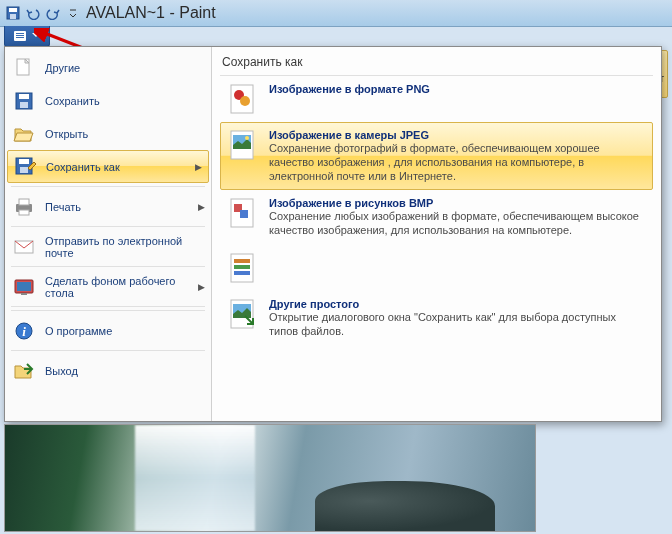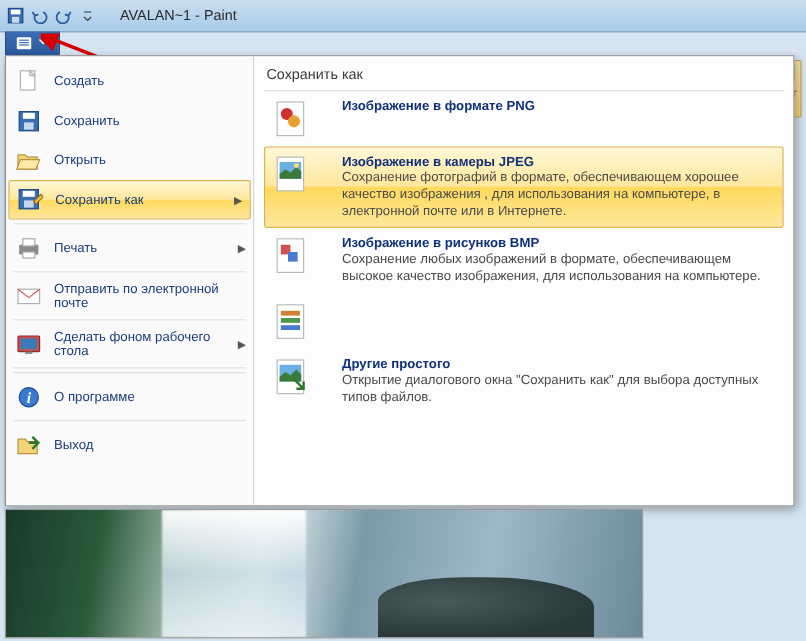--- a/index.html
+++ b/index.html
@@ -1,32 +1,32 @@
 <!DOCTYPE html>
 <html><head>
 <meta charset="utf-8">
 <style>
 html,body{margin:0;padding:0;font-family:"Segoe UI",Tahoma,sans-serif;font-size:11px;background:#d6e4f2;width:672px;height:534px;overflow:hidden;position:relative}
 .titlebar{height:26px;background:linear-gradient(#cadef0,#a7cbe8);display:flex;align-items:center;padding:0 4px;border-bottom:1px solid #7da2c1}
 .qat{display:flex;align-items:center;gap:2px}
 .qat-btn{width:18px;height:18px;display:flex;align-items:center;justify-content:center;border-radius:2px}
-.title-text{margin-left:18px;color:#2b2b2b;font-size:12px}
+.title-text{margin-left:4px;color:#2b2b2b;font-size:16px}
 .file-tab{position:absolute;left:4px;top:26px;width:44px;height:20px;background:linear-gradient(#3b6db3,#2a5a9e);border-radius:0 0 3px 3px;display:flex;align-items:center;justify-content:center;border:1px solid #1e4a88;border-top:none}
 .file-tab svg{display:block}
 .dropdown{position:absolute;left:4px;top:46px;width:656px;height:374px;background:#fafafa;border:1px solid #8a8a8a;box-shadow:2px 3px 8px rgba(0,0,0,.35);display:flex}
 .left-pane{width:206px;background:#fafafa;border-right:1px solid #d0d0d0;padding-top:4px}
 .menu-item{height:33px;display:flex;align-items:center;padding:0 8px;gap:10px;color:#1a3e7a;cursor:default;position:relative}
 .menu-item.disabled{color:#9e9e9e}
 .menu-item.selected{background:linear-gradient(#fff7d6,#ffe79c 49%,#ffd95b 50%,#ffe79c);border:1px solid #d9b44a;margin:0 2px;padding:0 6px;border-radius:2px;height:31px}
 .menu-item .arrow{position:absolute;right:6px;color:#555;font-size:9px}
 .menu-sep{height:1px;background:#e0e0e0;margin:3px 6px}
 .menu-icon{width:22px;height:22px;display:flex;align-items:center;justify-content:center;flex-shrink:0}
 .right-pane{flex:1;background:#fdfdfd;padding:6px 8px;display:flex;flex-direction:column}
 .right-header{color:#3a3a3a;font-size:12px;padding:2px 2px 6px 2px;border-bottom:1px solid #e0e0e0}
-.fmt-item{display:flex;gap:26px;padding:6px 6px;border:1px solid transparent;border-radius:2px;cursor:default}
+.fmt-item{display:flex;gap:10px;padding:6px 6px;border:1px solid transparent;border-radius:2px;cursor:default}
 .fmt-item.selected{background:linear-gradient(#fff7d6,#ffe79c 49%,#ffd95b 50%,#ffe79c);border:1px solid #d9b44a}
 .fmt-icon{width:32px;height:32px;flex-shrink:0;display:flex;align-items:center;justify-content:center}
 .fmt-title{color:#10307a;font-weight:bold;font-size:11px;margin-bottom:1px}
 .fmt-desc{color:#4a4a4a;font-size:11px;line-height:1.25}
 .color-palette{position:absolute;right:4px;top:50px;width:28px;height:44px;background:linear-gradient(#fde9a6,#fbd977);border:1px solid #c9a94a;border-radius:2px;font-size:10px;color:#333;display:flex;flex-direction:column;align-items:center;justify-content:flex-end;padding-bottom:2px}
 .color-swatch{width:16px;height:16px;background:#f5d96b;border:1px solid #8a6b1a;margin-bottom:4px}
 .canvas-img{position:absolute;left:4px;top:424px;width:530px;height:106px;background:linear-gradient(100deg,#1a3a2a 0%,#2a5a3a 15%,#9fb8a8 28%,#e8f0f0 40%,#7a9aa8 55%,#9fb8c8 75%,#6a8a9a 100%);border:1px solid #999;overflow:hidden}
 .waterfall{position:absolute;left:130px;top:0;width:120px;height:106px;background:linear-gradient(180deg,rgba(255,255,255,.95),rgba(200,220,230,.8),rgba(230,240,245,.9));filter:blur(1px)}
 .rocks{position:absolute;right:40px;bottom:0;width:180px;height:50px;background:radial-gradient(ellipse at 30% 40%,#4a5a5a,#2a3a3a 70%);border-radius:40% 50% 0 0}
 .arrow-annot{position:absolute;left:34px;top:28px;pointer-events:none}
@@ -90,21 +90,21 @@
 <div class="dropdown">
   <div class="left-pane">
 
     <div class="menu-item">
       <span class="menu-icon">
           <svg width="20" height="22">
             <rect x="3" y="2" width="12" height="16" fill="#fff" stroke="#b0b0b0"></rect>
             <path d="M11 2 l4 4 h-4 z" fill="#e8e8e8" stroke="#b0b0b0"></path>
           </svg>
         </span>
-      <span>Создать</span>
+      <span>Другие</span>
     </div>
 
     <div class="menu-item">
       <span class="menu-icon">
           <svg width="20" height="20">
             <rect x="2" y="2" width="16" height="16" fill="#3b6db3" stroke="#1e4a88"></rect>
             <rect x="5" y="3" width="10" height="5" fill="#fff"></rect>
             <rect x="6" y="11" width="8" height="6" fill="#c8d8ee"></rect>
           </svg>
         </span>

